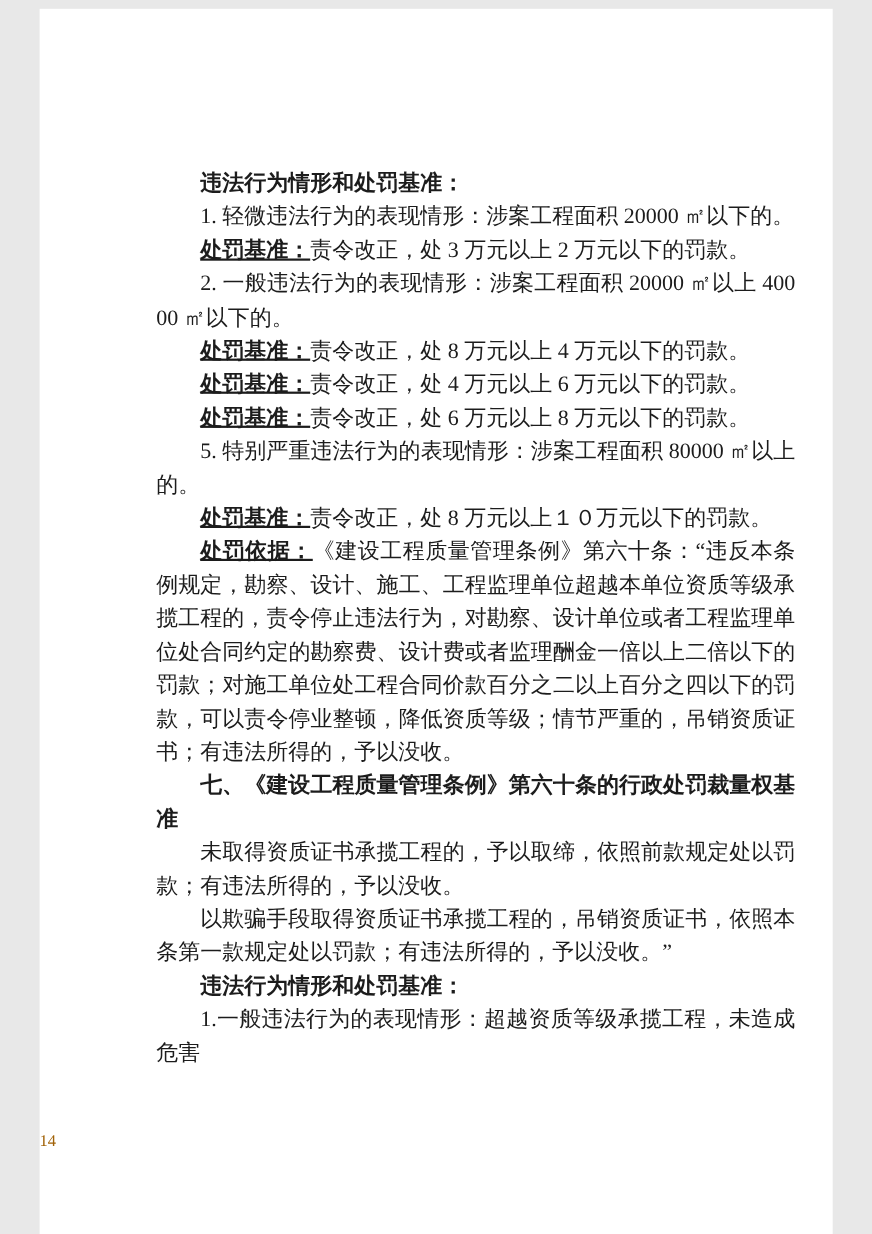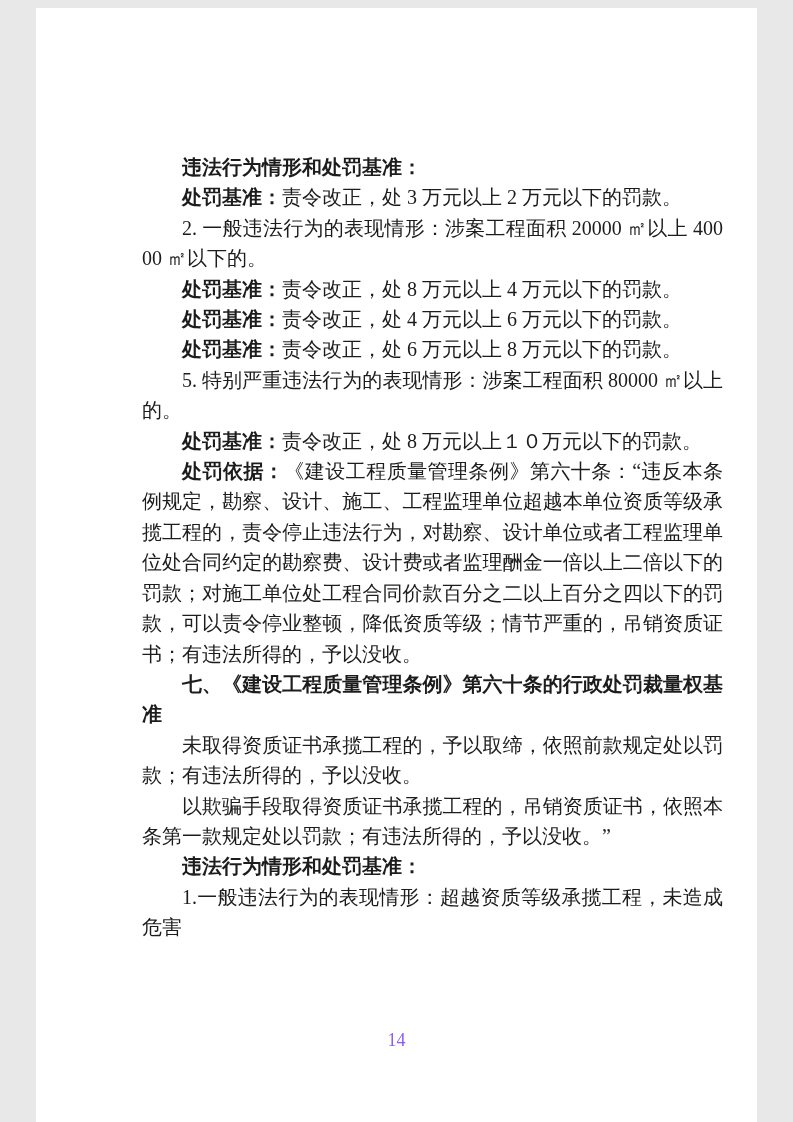--- a/index.html
+++ b/index.html
@@ -26,39 +26,41 @@
   }
   .para {
     margin: 0;
     text-indent: 2em;
   }
   .heading {
     font-weight: 700;
   }
   .lead {
     font-weight: 700;
+    text-decoration: underline;
   }
   .page-footer {
     position: absolute;
     left: 0;
     right: 0;
     top: 1022px;
-    text-align: center;
-    font-size: 18px;
-    color: #8b5cf6;
+    text-align: left;
+    font-size: 15px;
+    color: #a16207;
   }
 </style>
 </head>
 <body>
 
 <div class="page">
   <div class="body-text">
 
     <p class="para heading">违法行为情形和处罚基准：</p>
 
+    <p class="para">1. 轻微违法行为的表现情形：涉案工程面积 20000 ㎡以下的。</p>
 
     <p class="para"><span class="lead">处罚基准：</span><span>责令改正，处 3 万元以上 2 万元以下的罚款。</span></p>
 
     <p class="para">2. 一般违法行为的表现情形：涉案工程面积 20000 ㎡以上 40000 ㎡以下的。</p>
 
     <p class="para"><span class="lead">处罚基准：</span><span>责令改正，处 8 万元以上 4 万元以下的罚款。</span></p>
 
 
     <p class="para"><span class="lead">处罚基准：</span><span>责令改正，处 4 万元以上 6 万元以下的罚款。</span></p>
 

